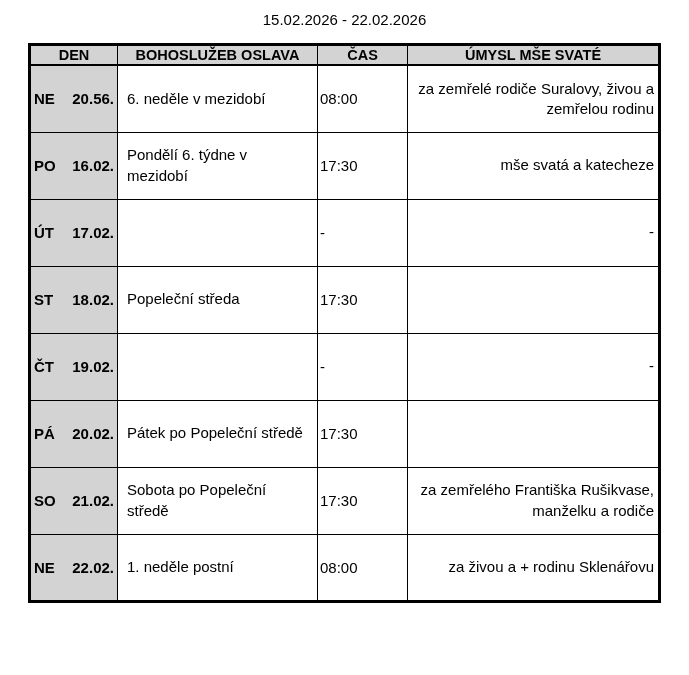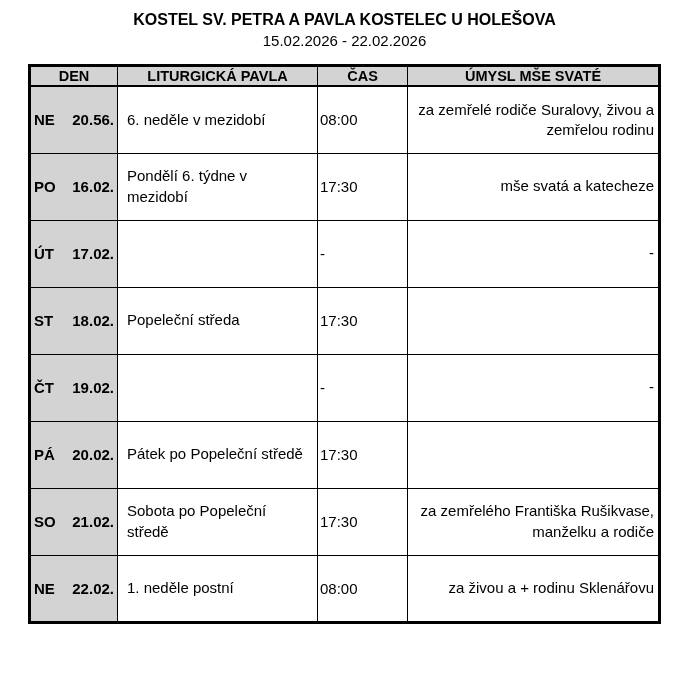--- a/index.html
+++ b/index.html
@@ -77,29 +77,28 @@
   td.intention-cell {
     text-align: right;
     padding: 0 4px;
     line-height: 1.35;
   }
 </style>
 </head>
 <body>
 
 <div class="doc-header">
-  <div class="doc-subtitle">KOSTEL SV. PETRA A PAVLA KOSTELEC U HOLEŠOVA</div>
   <div class="doc-daterange">15.02.2026 - 22.02.2026</div>
 </div>
 
 <table class="schedule">
   <thead>
     <tr>
       <th class="col-day">DEN</th>
-      <th class="col-celeb">LITURGICKÁ PAVLA</th>
+      <th class="col-celeb">BOHOSLUŽEB OSLAVA</th>
       <th class="col-time">ČAS</th>
       <th class="col-int">ÚMYSL MŠE SVATÉ</th>
     </tr>
   </thead>
   <tbody id="schedule-body">
   <tr>
     <td class="day-cell">
       <div class="day-wrap">
         <span>NE</span>
         <span>20.56.</span>

